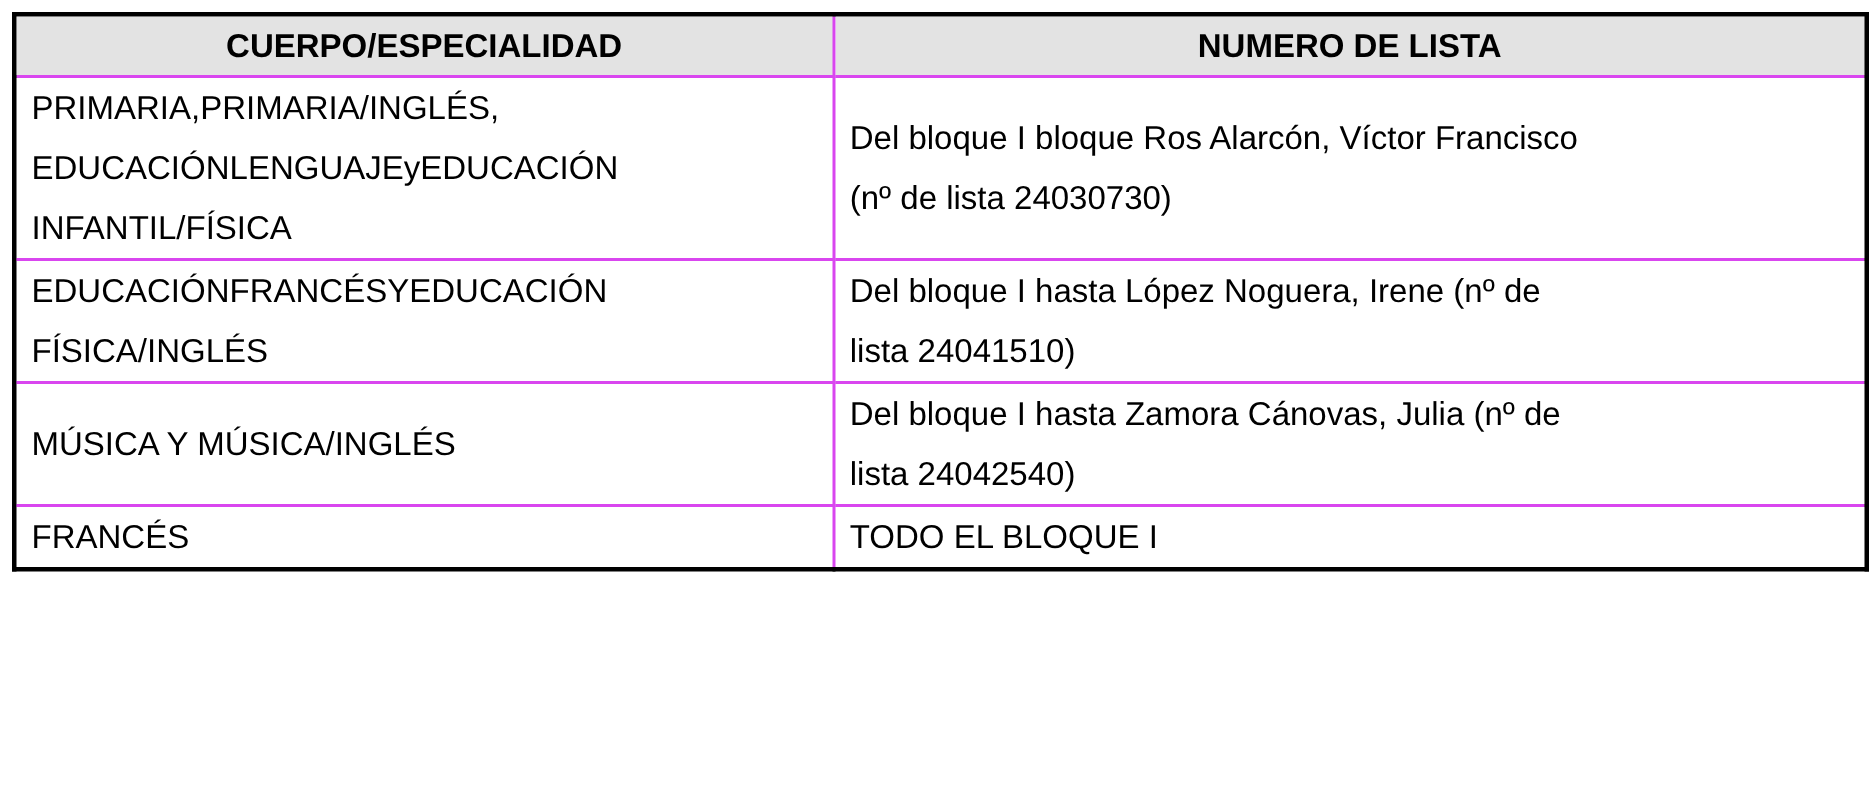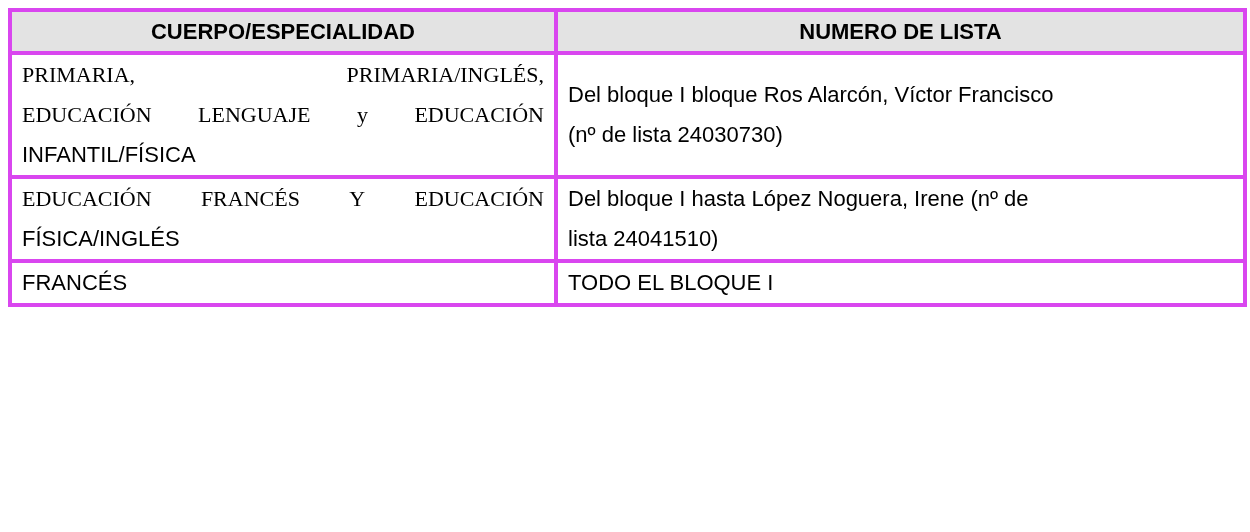--- a/index.html
+++ b/index.html
@@ -18,21 +18,21 @@
   }
   table.list-table {
     border-collapse: collapse;
     table-layout: fixed;
     width: 1235px;
     border: 3px solid #000000;
   }
   col.c-especialidad { width: 546px; }
   col.c-numero { width: 689px; }
   th, td {
-    border: 4px solid #d946ef;
+    border: 2px solid #d946ef;
     padding: 0 10px;
     vertical-align: middle;
     color: #000000;
     font-size: 22px;
     overflow: hidden;
   }
   th {
     background: #E3E3E3;
     font-weight: bold;
     text-align: center;
@@ -44,23 +44,22 @@
   tr.h80  td { height: 80px; }
   tr.h78  td { height: 78px; }
   tr.h39  td { height: 39px; }
   .line {
     line-height: 40px;
     white-space: nowrap;
   }
   
   .jline {
     display: flex;
-    justify-content: space-between;
+    justify-content: flex-start;
     white-space: nowrap;
-    font-family: Liberation Serif, serif;
   }
 </style>
 </head>
 <body>
 
 <div class="doc-page">
   <table class="list-table">
     <colgroup>
       <col class="c-especialidad">
       <col class="c-numero">
@@ -99,20 +98,29 @@
               <span>Y</span>
               <span>EDUCACIÓN</span>
             </div>
             <div class="line">FÍSICA/INGLÉS</div>
           </td>
         <td>
             <div class="line">Del bloque I hasta López Noguera, Irene (nº de</div>
             <div class="line">lista 24041510)</div>
           </td>
       </tr>
+      <tr class="h78">
+        <td class="justify">
+            <div class="line">MÚSICA Y MÚSICA/INGLÉS</div>
+          </td>
+        <td>
+            <div class="line">Del bloque I hasta Zamora Cánovas, Julia (nº de</div>
+            <div class="line">lista 24042540)</div>
+          </td>
+      </tr>
       <tr class="h39">
         <td class="justify">
             <div class="line">FRANCÉS</div>
           </td>
         <td>
             <div class="line">TODO EL BLOQUE I</div>
           </td>
       </tr>
     </tbody>
   </table>

